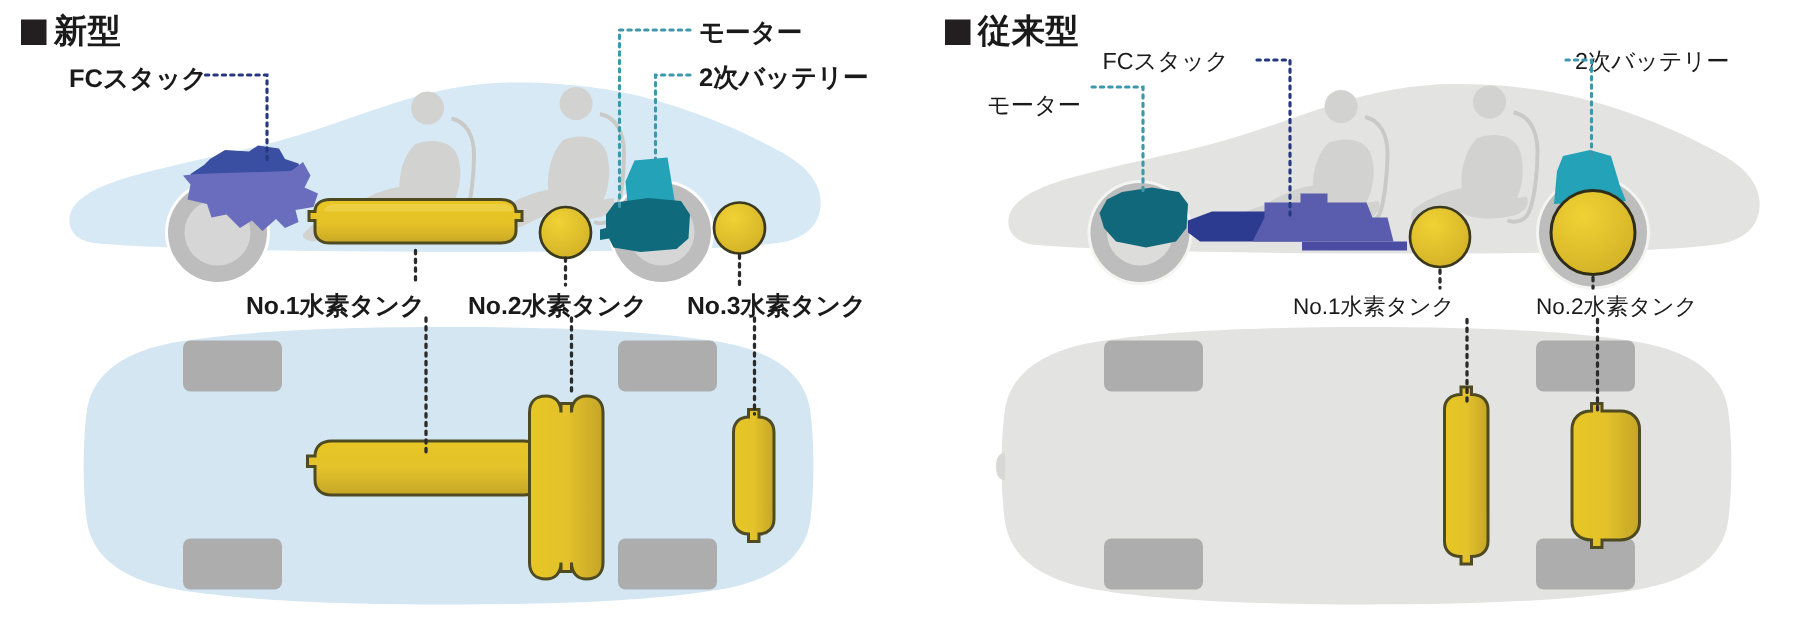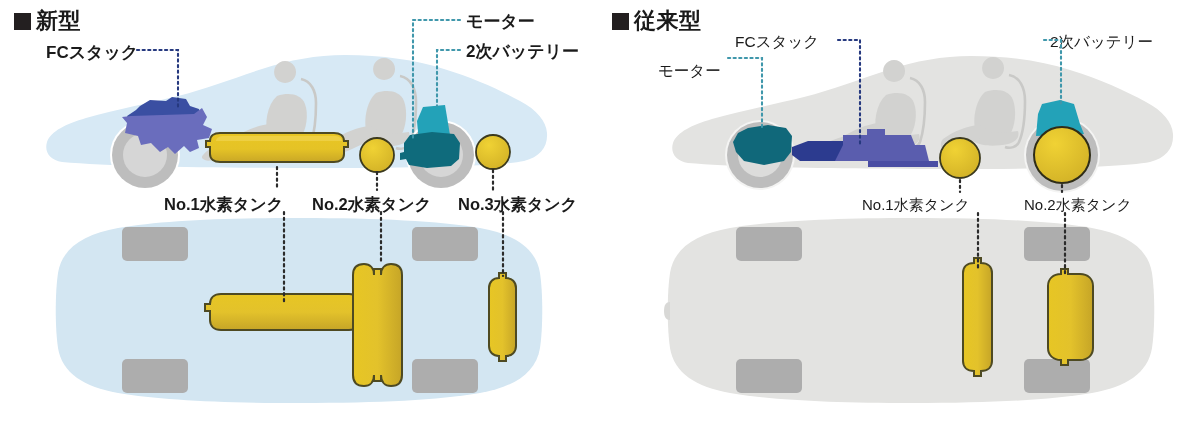--- a/index.html
+++ b/index.html
@@ -191,21 +191,21 @@
       </g>
 
       <path class="dotk" d="M284,-6 L284,86"></path>
       <path class="dotk" d="M381,-6 L381,46"></path>
       <path class="dotk" d="M503,-6 L503,58"></path>
     </svg>
   </div>
 
   <div class="panel" id="panel-conv">
 
-    <div class="hdr" style="left:2px;top:10px;font-family:Liberation Serif, serif;">
+    <div class="hdr" style="left:20px;top:10px;font-family:Liberation Serif, serif;">
       <span class="sq"></span>
       <span class="ht">従来型</span>
     </div>
 
     <div class="lbl n" style="left:48px;top:62px;">モーター</div>
     <div class="lbl n" style="left:125px;top:33px;">FCスタック</div>
     <div class="lbl n" style="left:440px;top:33px;">2次バッテリー</div>
 
     <svg width="590" height="200" viewBox="0 0 590 200">
 

